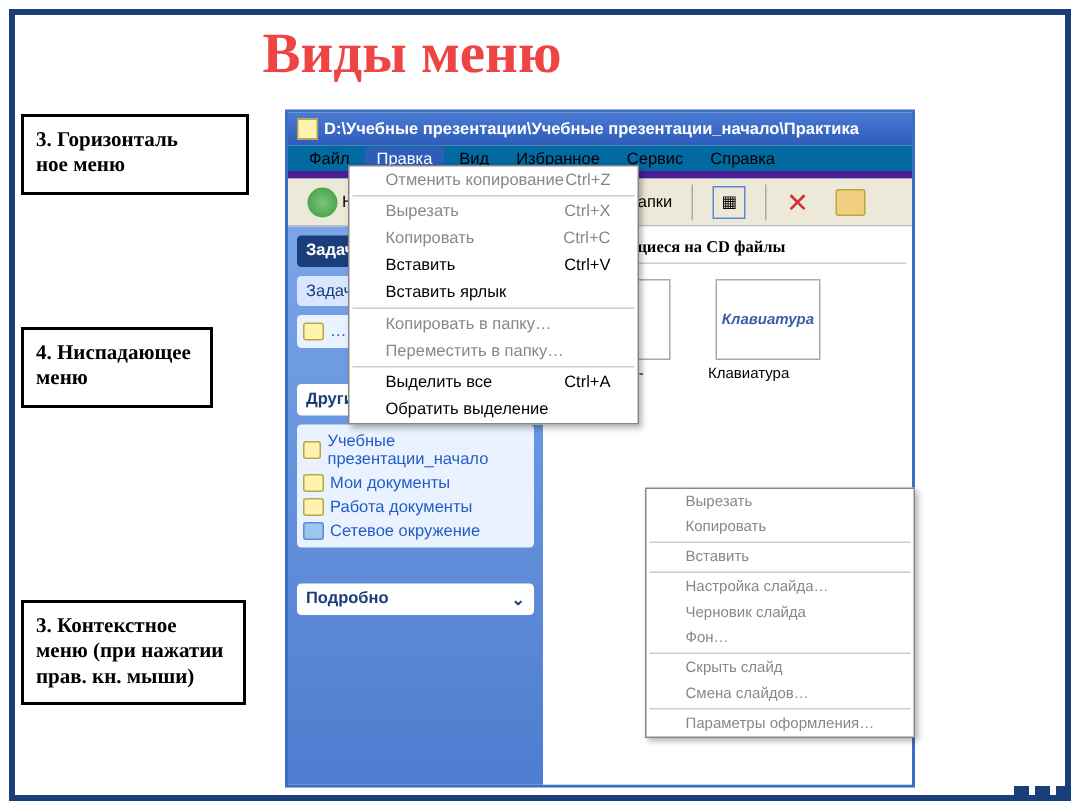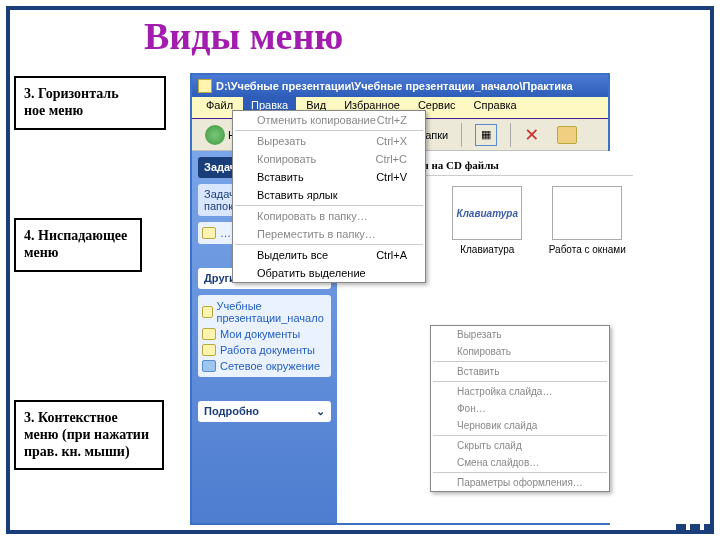--- a/index.html
+++ b/index.html
@@ -1,49 +1,49 @@
 <!DOCTYPE html>
 <html><head>
 <meta charset="utf-8">
 <style>
 *{margin:0;padding:0;box-sizing:border-box;font-family:Tahoma,Arial,sans-serif}
 body{width:720px;height:540px;background:#fff;position:relative;overflow:hidden}
 .frame{position:absolute;inset:6px;border:4px solid #1a3e7a}
 .dots{position:absolute;right:6px;bottom:6px;display:flex;gap:4px}
 .dot{width:10px;height:10px;background:#1a3e7a}
-.title{position:absolute;left:144px;top:14px;font:bold 38px Verdana;color:#a21caf}
+.title{position:absolute;left:175px;top:14px;font:bold 38px Verdana;color:#ef4444}
 .callout{position:absolute;background:#fff;border:2px solid #000;padding:8px;font:bold 14px Verdana;color:#000;line-height:1.2}
 .c1{left:14px;top:76px;width:152px}
 .c2{left:14px;top:218px;width:128px}
 .c3{left:14px;top:400px;width:150px}
 .win{position:absolute;left:190px;top:73px;width:420px;height:452px;border:2px solid #3a71c4;background:#ece9d8}
 .titlebar{height:22px;background:linear-gradient(#4a7ad4,#2d5db8);color:#fff;font:bold 11px Tahoma;display:flex;align-items:center;padding:0 6px}
 .titlebar .ic{width:14px;height:14px;background:#fff3b0;border:1px solid #b8a840;margin-right:4px}
-.menubar{height:22px;background:#fef9c3;display:flex;align-items:flex-start;gap:2px;padding:0 6px;font:11px Tahoma;border-bottom:1px solid #4c1d95}
+.menubar{height:22px;background:#0369a1;display:flex;align-items:flex-end;gap:2px;padding:0 6px;font:11px Tahoma;border-bottom:5px solid #4c1d95}
 .menubar span{padding:2px 8px;cursor:default}
 .menubar span.open{background:#2d5db8;color:#fff}
 .toolbar{height:32px;background:#ece9d8;display:flex;align-items:center;gap:4px;padding:0 6px;border-bottom:1px solid #c0c0c0}
 .tbtn{display:flex;align-items:center;gap:3px;padding:2px 6px;font:11px Tahoma;border:1px solid transparent;border-radius:3px}
 .tbtn .circ{width:20px;height:20px;border-radius:50%}
 .back{background:radial-gradient(#7cc47c,#3a9a3a)}
 .fwd{background:radial-gradient(#bbb,#888)}
 .fldr{width:20px;height:18px;background:#fff3b0;border:1px solid #b8a840;border-radius:2px}
 .sep{width:1px;height:24px;background:#aaa;margin:0 2px}
 .ticon{width:22px;height:22px;display:flex;align-items:center;justify-content:center}
 .body{display:flex;height:calc(100% - 76px)}
 .sidebar{width:170px;background:linear-gradient(#7aa5e8,#4e7ccf);padding:6px;font:11px Tahoma;color:#fff}
 .panel{background:#eaf2ff;color:#1a3e7a;border-radius:3px;margin-bottom:6px;padding:4px 6px}
 .panel.hdr{background:#1a3e7a;color:#fff;font-weight:bold;padding:4px 6px;display:flex;justify-content:space-between}
 .panel.sub{background:#eaf2ff;color:#215dc6;padding:3px 4px}
 .panel.sub div{display:flex;align-items:center;gap:4px;padding:2px 0}
 .pico{width:14px;height:12px;background:#fff3b0;border:1px solid #b8a840;border-radius:2px}
 .content{flex:1;background:#fff;padding:4px}
 .section{font:bold 11px Tahoma;padding:4px 6px;border-bottom:1px solid #ccc}
 .files{display:flex;gap:20px;padding:10px 6px}
-.file{width:80px;text-align:center;font:10px Tahoma}
+.file{width:80px;text-align:left;font:10px Tahoma}
 .thumb{width:70px;height:54px;border:1px solid #aaa;margin:0 auto 4px;background:#fff;position:relative;display:flex;align-items:center;justify-content:center}
 .ppt{width:24px;height:24px;border:2px solid #c44;background:#fff}
 .kb{font:bold italic 10px Arial;color:#3a5daa}
 .dropdown{position:absolute;left:232px;top:110px;width:194px;background:#fff;border:1px solid #888;box-shadow:2px 2px 4px rgba(0,0,0,.3);font:11px Tahoma}
 .dropdown .row{display:flex;justify-content:space-between;padding:3px 18px 3px 24px;color:#888}
 .dropdown .row.en{color:#000}
 .dropdown hr{border:none;border-top:1px solid #ccc;margin:1px 2px}
 .ctx{position:absolute;left:430px;top:325px;width:180px;background:#fff;border:1px solid #888;box-shadow:2px 2px 4px rgba(0,0,0,.3);font:10px Tahoma}
 .ctx .row{display:flex;align-items:center;gap:6px;padding:3px 8px 3px 26px;color:#888;position:relative}
 .ctx .row.bold{font-weight:normal}
@@ -158,24 +158,20 @@
               <div class="ppt"></div>
             </div>
           <div>интерфейс - windows</div>
         </div>
         <div class="file">
           <div class="thumb">
               <span class="kb">Клавиатура</span>
             </div>
           <div>Клавиатура</div>
         </div>
-        <div class="file">
-          <div class="thumb"></div>
-          <div>Работа с окнами</div>
-        </div>
       </div>
     </div>
   </div>
 </div>
 
 <div class="dropdown" id="dd">
     <div class="row">
       <span>Отменить копирование</span>
       <span>Ctrl+Z</span>
     </div>
@@ -224,24 +220,24 @@
     </div>
     <hr>
     <div class="row">
       <span>Вставить</span>
     </div>
     <hr>
     <div class="row">
       <span>Настройка слайда…</span>
     </div>
     <div class="row">
+      <span>Черновик слайда</span>
+    </div>
+    <div class="row">
       <span>Фон…</span>
-    </div>
-    <div class="row">
-      <span>Черновик слайда</span>
     </div>
     <hr>
     <div class="row">
       <span>Скрыть слайд</span>
     </div>
     <div class="row">
       <span>Смена слайдов…</span>
     </div>
     <hr>
     <div class="row bold">

